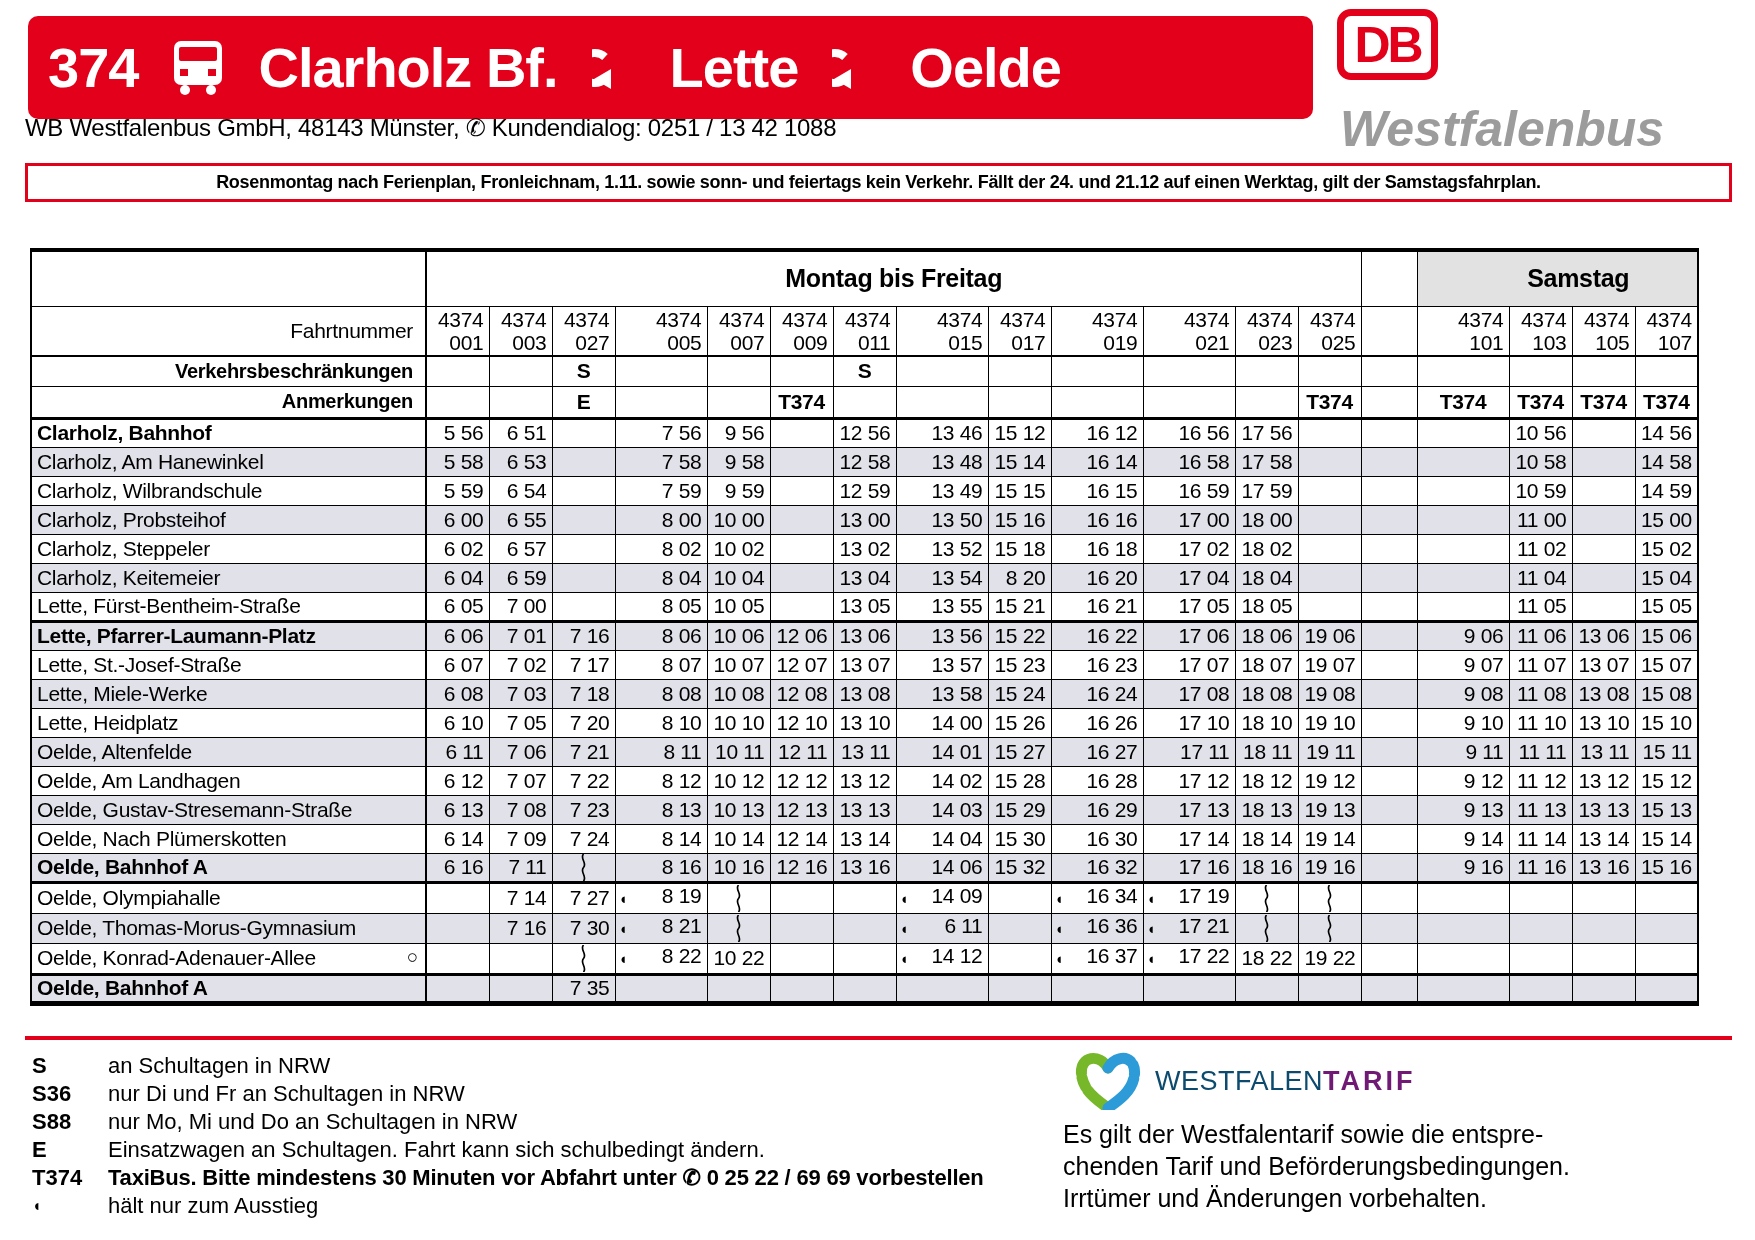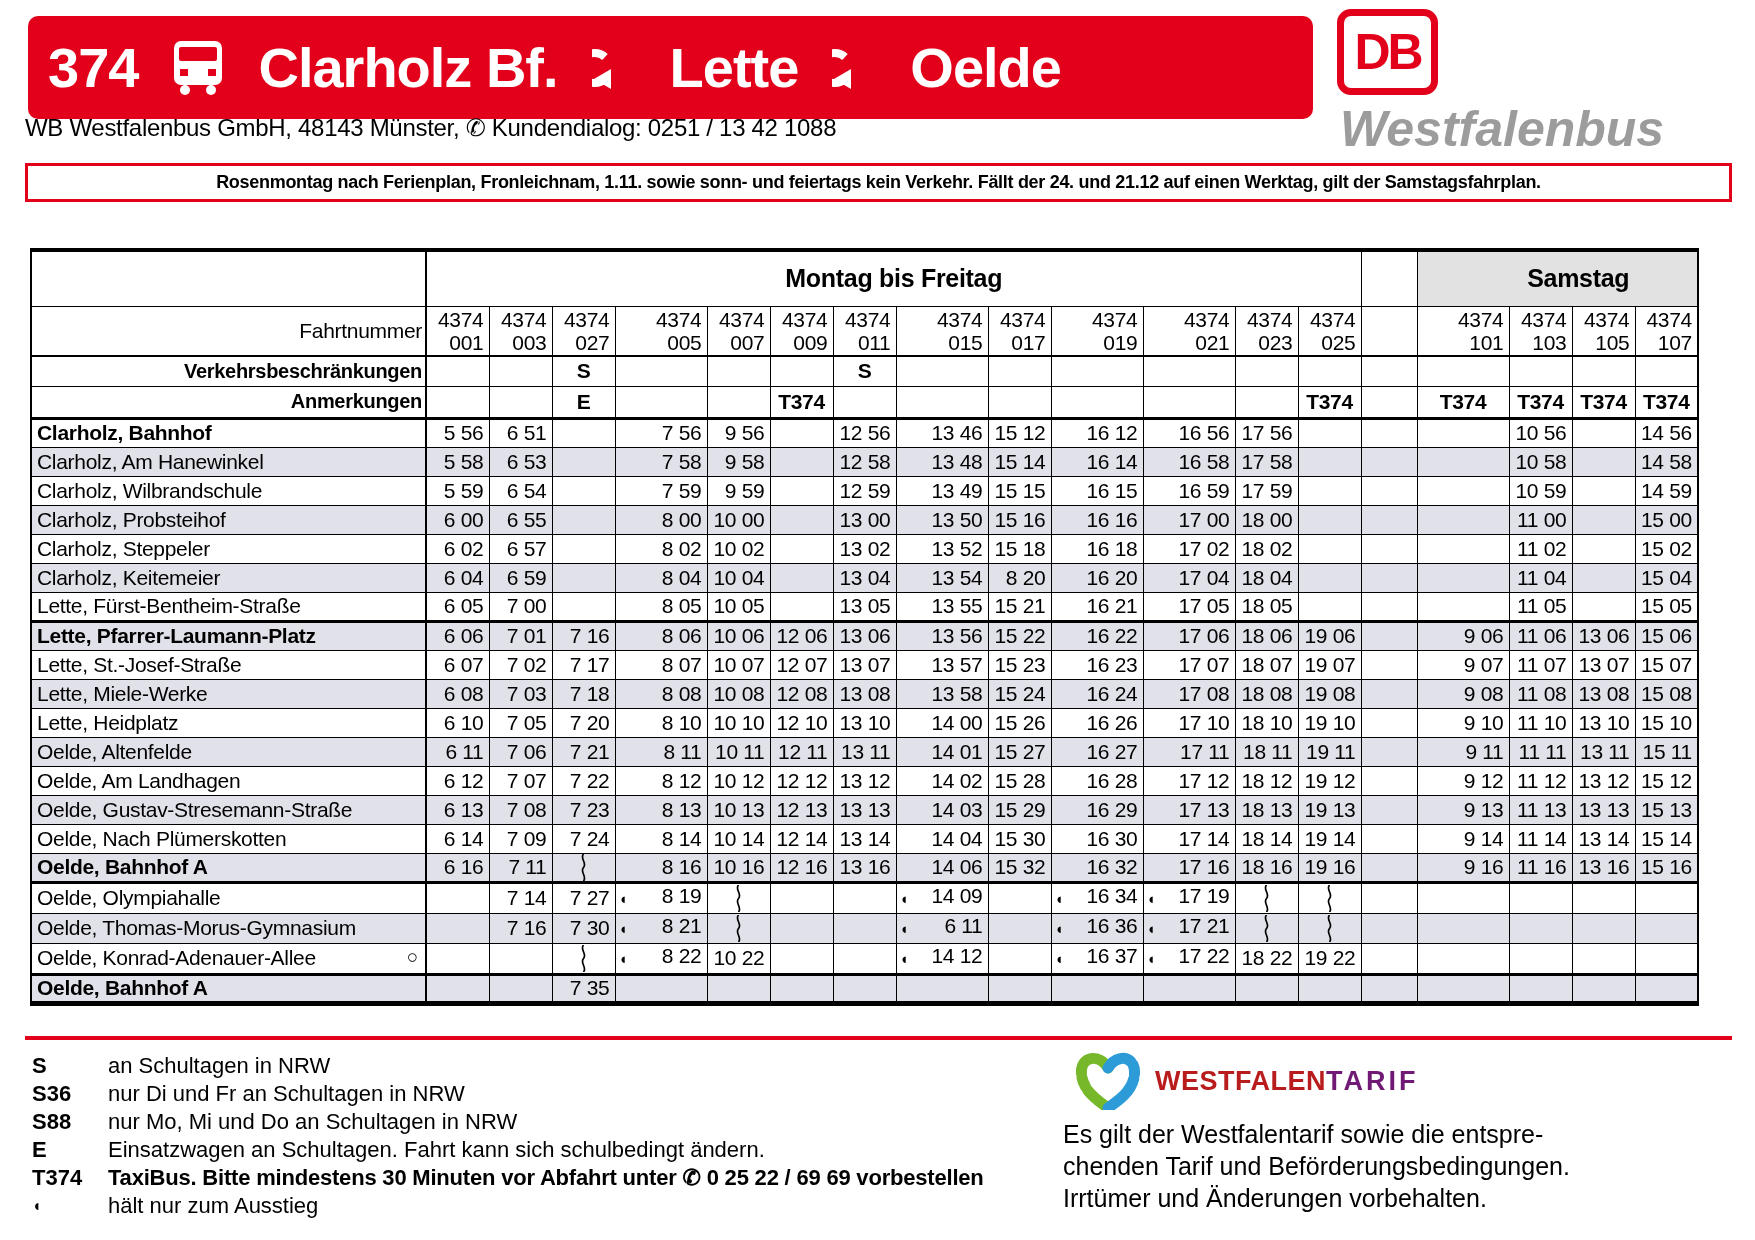--- a/index.html
+++ b/index.html
@@ -7,21 +7,21 @@
   body { font-family:"Liberation Sans", sans-serif; color:#000; }
   #page { position:relative; width:1755px; height:1240px; background:#fff; overflow:hidden; }
 
   
   .red-bar { position:absolute; left:28px; top:16px; width:1285px; height:103px;
     background:var(--db-red); border-radius:10px; display:flex; align-items:center;
     padding-left:20px; gap:34px; }
   .red-bar .ttl { color:#fff; font-weight:bold; font-size:56px; letter-spacing:-1px; white-space:nowrap; }
   .red-bar svg { display:block; }
 
-  .db-logo { position:absolute; left:1337px; top:9px; width:101px; height:86px;
+  .db-logo { position:absolute; left:1337px; top:9px; width:101px; height:71px;
     border:7px solid var(--db-red); border-radius:14px; background:#fff;
     display:flex; align-items:center; justify-content:center; }
   .db-logo span { color:var(--db-red); font-weight:900; font-size:50px; letter-spacing:-3px; }
 
   .brand { position:absolute; left:1340px; top:100px; width:400px;
     font-size:50px; font-weight:bold; font-style:italic; color:var(--brand-gray); letter-spacing:0px; }
 
   .operator { position:absolute; left:25px; top:114px; font-size:24px; letter-spacing:-0.3px; }
   .operator .ph { font-size:24px; }
 
@@ -36,21 +36,21 @@
   td { border:1px solid #000; padding:0; height:29px; font-size:21px; letter-spacing:-0.3px;
        white-space:nowrap; overflow:hidden; }
   td.namec { border-right:2px solid #000; text-align:left; padding-left:5px; }
   tr.day-row td { height:56px; }
   .day-hd { text-align:center; font-weight:bold; font-size:25px; }
   .day-hd.samstag { background:var(--samstag-bg);padding-left:42px; }
   tr.fahrt td { height:50px; border-bottom:2px solid #000; vertical-align:middle; }
   .trip div { text-align:right; padding-right:5px; line-height:23px; font-size:21px; }
   tr.restr td { height:30px;margin-top:13px; }
   tr.anm td { height:32px; border-bottom:3px solid #000; }
-  td.lbl { text-align:right; padding-right:3px; }
+  td.lbl { text-align:right; padding-right:12px; }
   td.lbl.bld { font-weight:bold; font-size:20px; }
   td.mark { text-align:center; font-weight:bold; }
   td.tc { text-align:right; padding-right:5px; }
   td.tc.wv { text-align:center; padding-right:0; }
   .hc { float:left; margin-left:3px; font-size:15px; line-height:29px; }
   .stop-sym { float:right; margin-right:7px; font-size:19px; }
   tr.alt td { background:var(--row-shade); }
   tr.gs td { border-top:3px solid #000; }
   td.bname { font-weight:bold; }
   .wavy { display:inline-block; vertical-align:middle; }
@@ -58,21 +58,21 @@
   
   .red-rule { position:absolute; left:25px; top:1036px; width:1707px; height:4px; background:var(--db-red); }
   .legend { position:absolute; left:32px; top:1052px; display:grid;
     grid-template-columns:76px 1fr; row-gap:0; font-size:22px; line-height:28px; }
   .legend .term { font-weight:bold; }
   .legend .bld { font-weight:bold; letter-spacing:-0.2px; }
   .legend .hcterm { font-size:16px; }
 
   .wt { position:absolute; left:1075px; top:1048px; display:flex; align-items:center; gap:14px; }
   .wt-label { font-size:27px; letter-spacing:0.5px; }
-  .wt-label .b1 { font-weight:bold; color:#b91c1c; }
+  .wt-label .b1 { font-weight:normal; color:#0c4a6e; }
   .wt-label .b2 { font-weight:bold; color:#701a75; letter-spacing:3px; }
   .tariff { position:absolute; left:1063px; top:1118px; font-size:25px; line-height:32px; }
 </style>
 </head>
 <body>
 
 <div id="page">
 
   <div class="red-bar">
     <span class="ttl">374</span>

